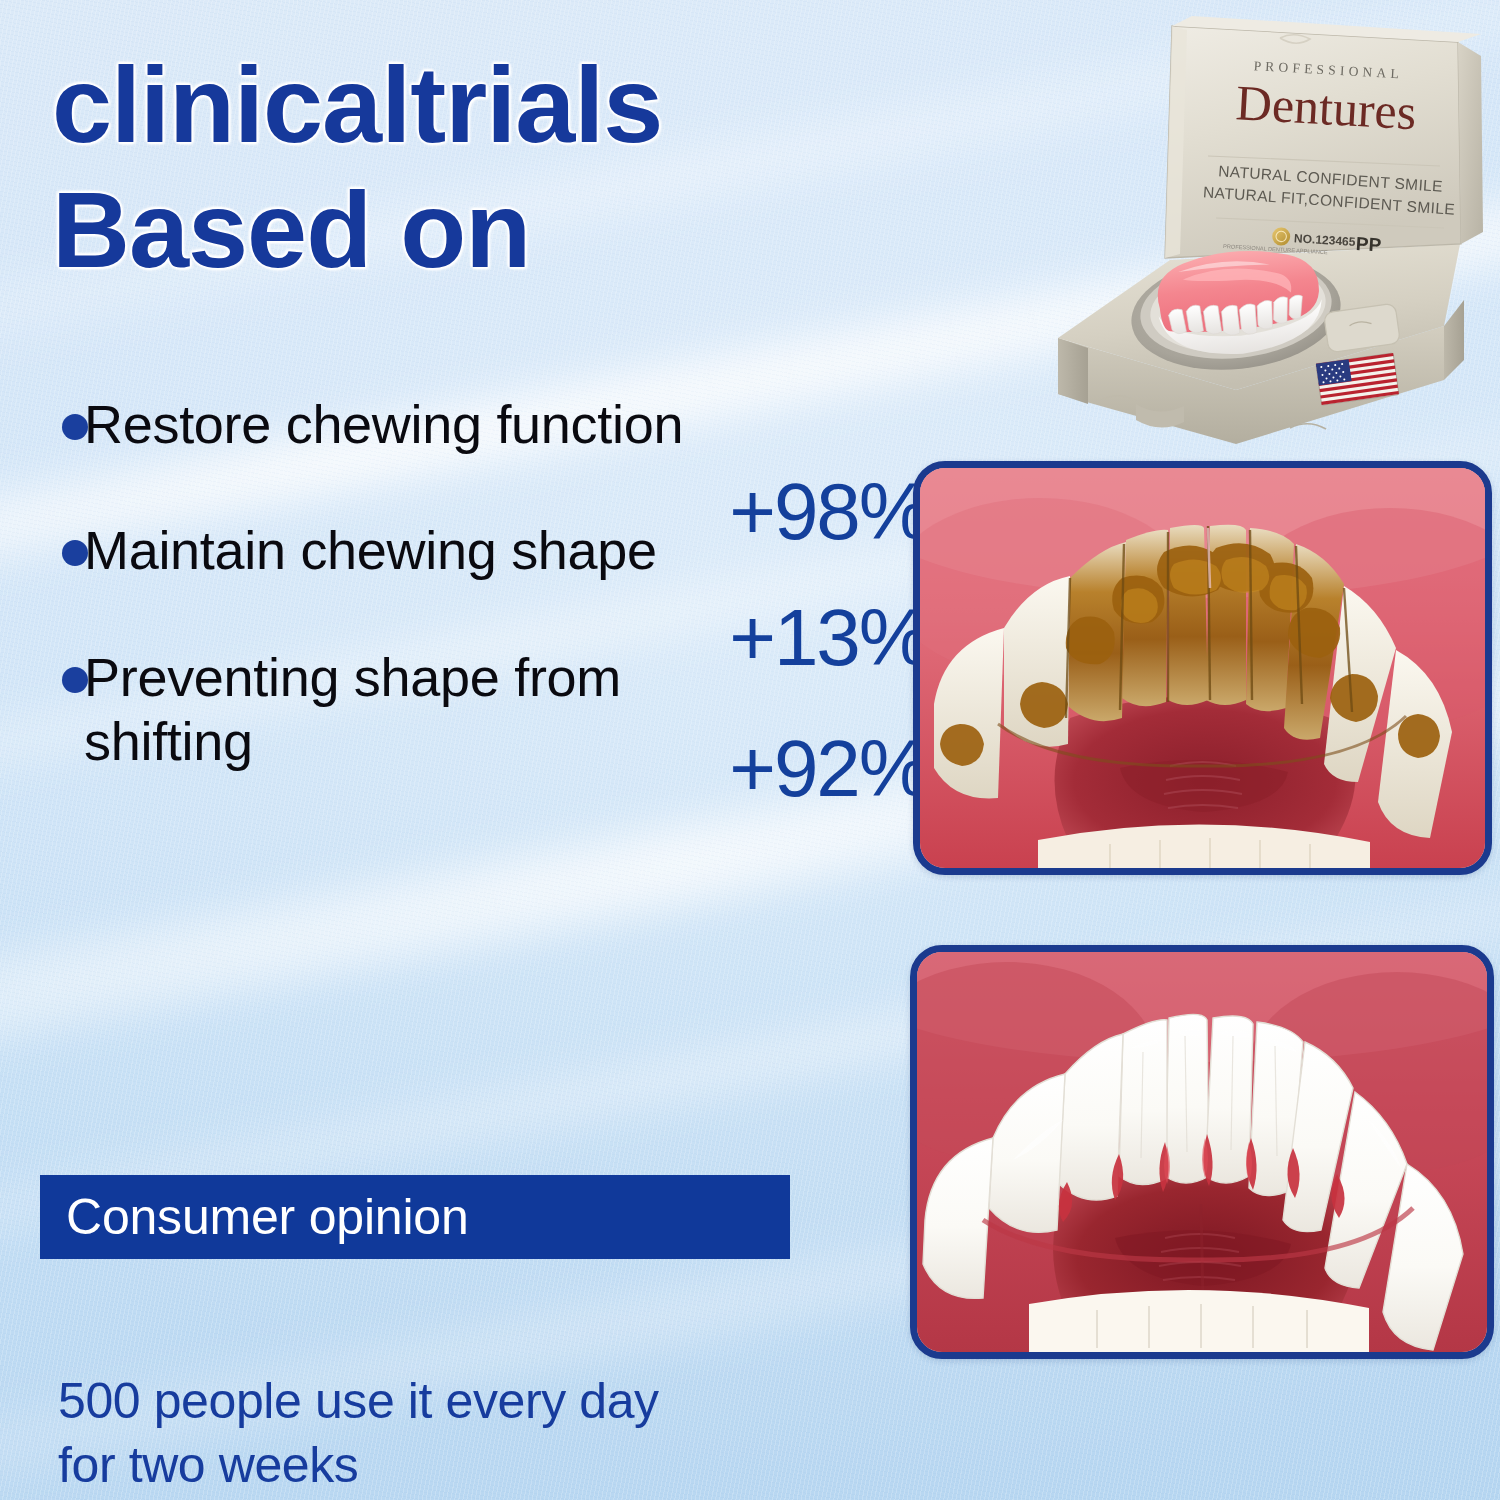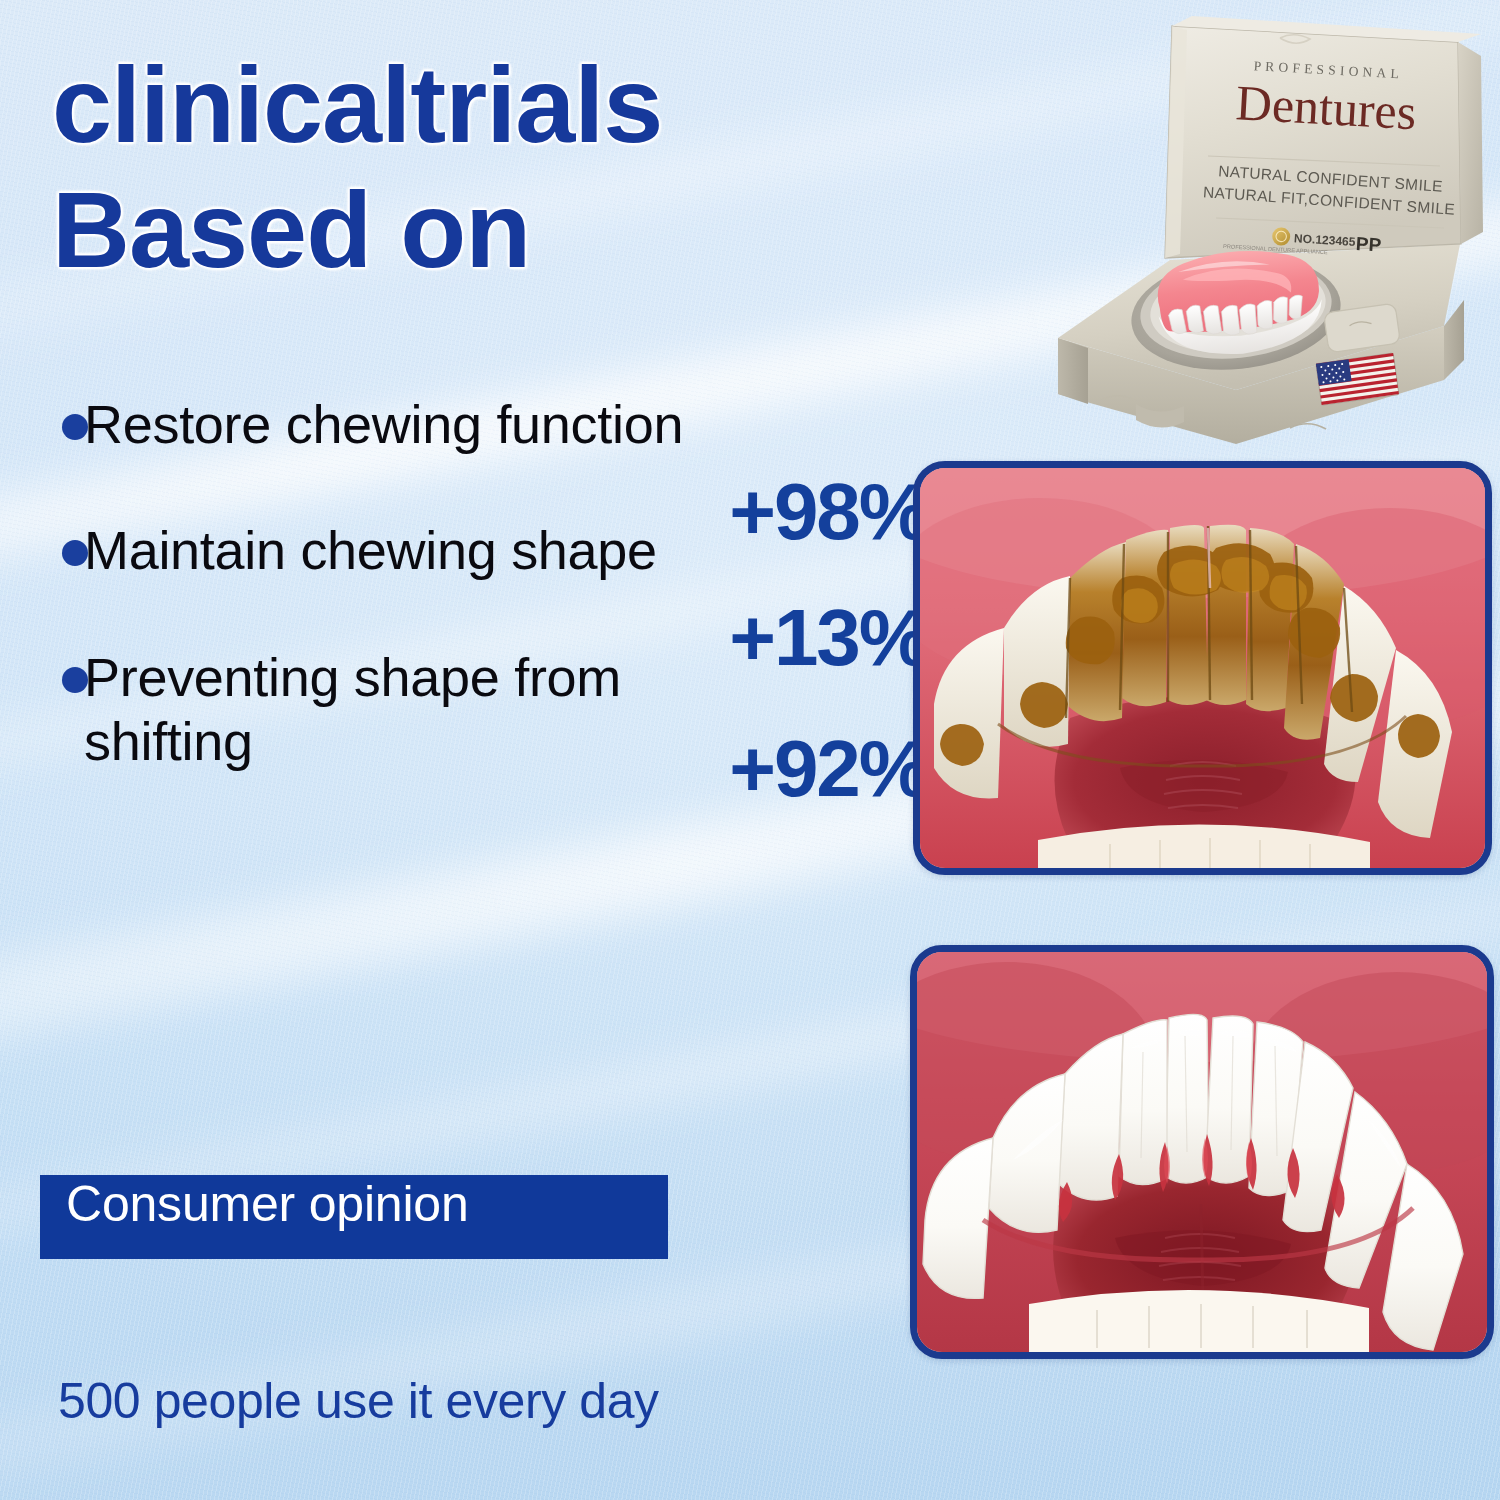--- a/index.html
+++ b/index.html
@@ -61,31 +61,31 @@
   .benefit:last-child{margin-bottom:0;}
   .b-dot{
     position:absolute;left:6px;top:22px;width:26px;height:26px;border-radius:50%;
     background:#1a3f9e;
   }
   .b-text{
     margin-left:28px;font-size:54px;line-height:1.19;color:#0a0a10;
     font-weight:normal;letter-spacing:-.3px;max-width:600px;
   }
   .b-pct{
-    position:absolute;right:8px;font-size:80px;font-weight:bold;
+    position:absolute;right:8px;font-size:80px;font-weight:normal;
     color:#14409c;letter-spacing:-2px;line-height:1;
   }
   .p1{top:80px;}
   .p2{top:80px;}
   .p3{top:84px;}
 
   
   .opinion-bar{
-    position:absolute;left:40px;top:1175px;width:628px;height:84px;
-    background:#10399a;display:flex;
+    position:absolute;left:40px;top:1175px;width:750px;height:84px;
+    background:#10399a;display:flex;align-items:center;
   }
   .opinion-bar .lbl{
     color:#ffffff;font-size:50px;margin-left:26px;letter-spacing:-.2px;
   }
 
   
   .footnote{
     position:absolute;left:58px;top:1325px;width:830px;
     font-size:50px;line-height:1.28;color:#173c9e;letter-spacing:-.4px;margin-top:44px;
   }
@@ -146,20 +146,21 @@
     </div>
 
   </div>
 
   <div class="opinion-bar">
     <span class="lbl">Consumer opinion</span>
   </div>
 
   <div class="footnote">
     <div>500 people use it every day</div>
+    <div>for two weeks</div>
   </div>
 
   <div class="product-box">
     <svg viewBox="0 0 462 460" xmlns="http://www.w3.org/2000/svg">
       <defs>
         <linearGradient id="lidFace" x1="0" y1="0" x2="0.35" y2="1">
           <stop offset="0%" stop-color="#efece4"></stop>
           <stop offset="45%" stop-color="#e2ded2"></stop>
           <stop offset="100%" stop-color="#cfcabd"></stop>
         </linearGradient>

